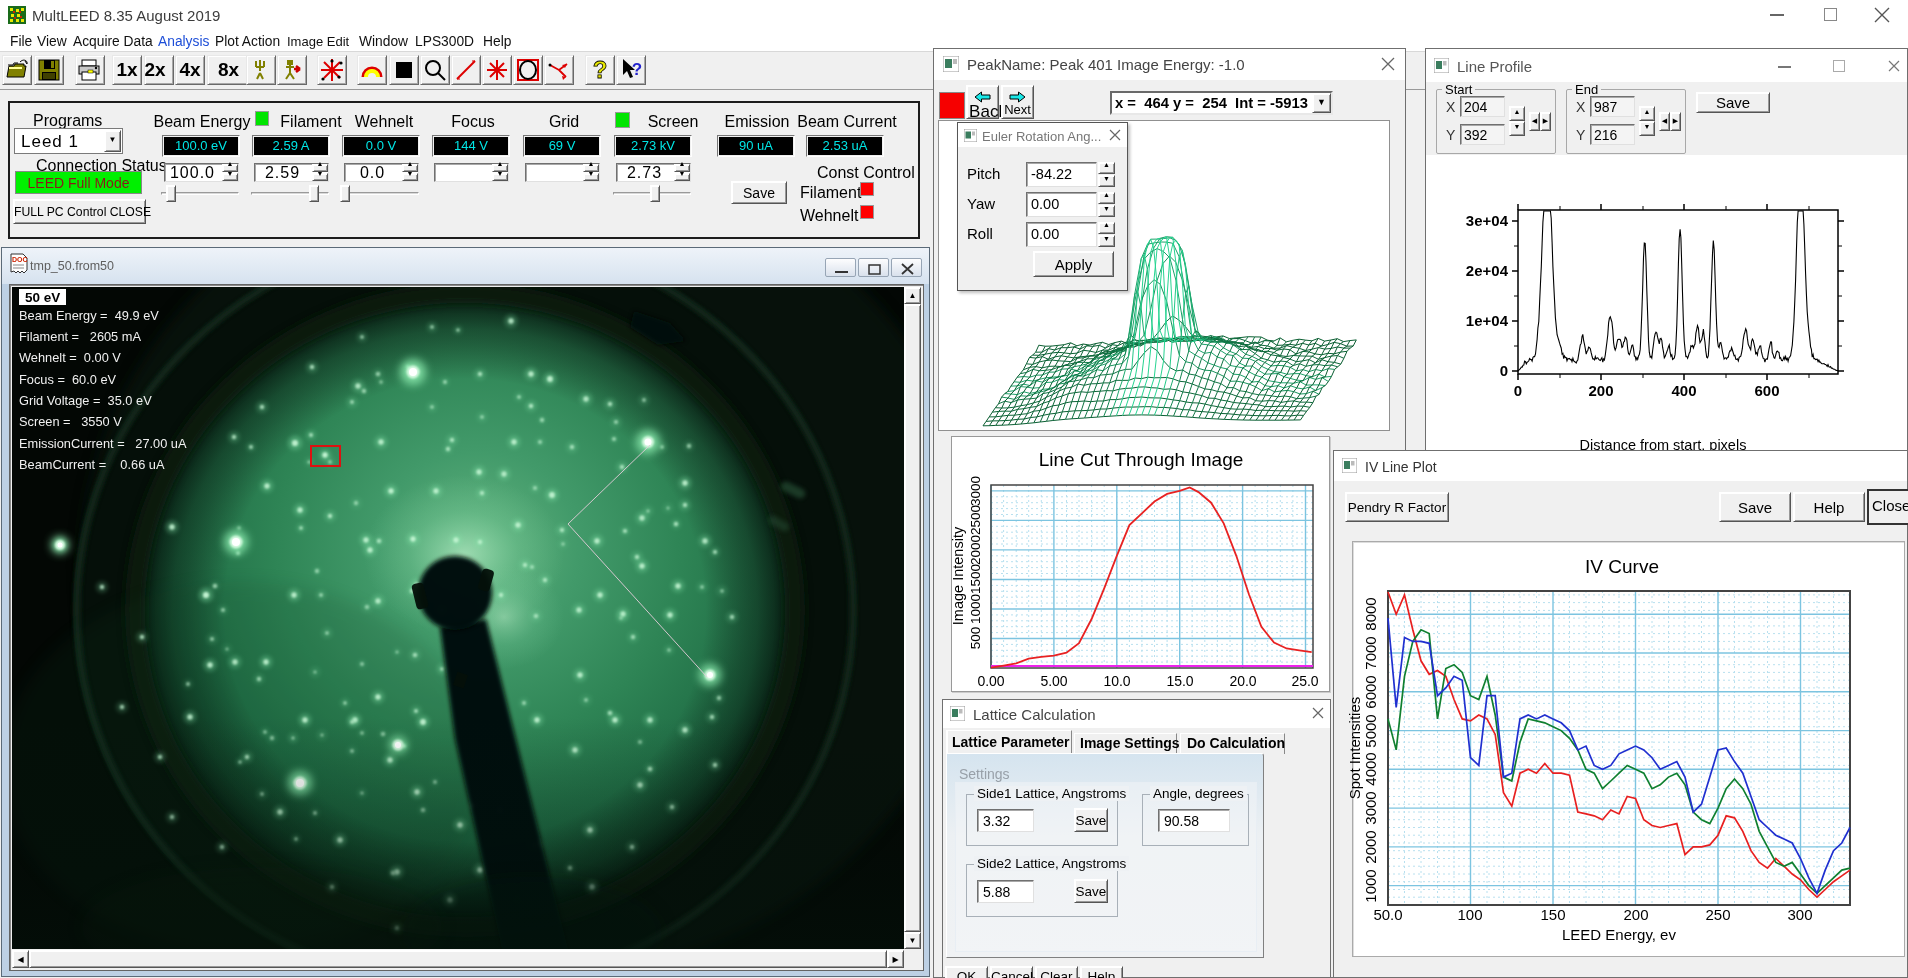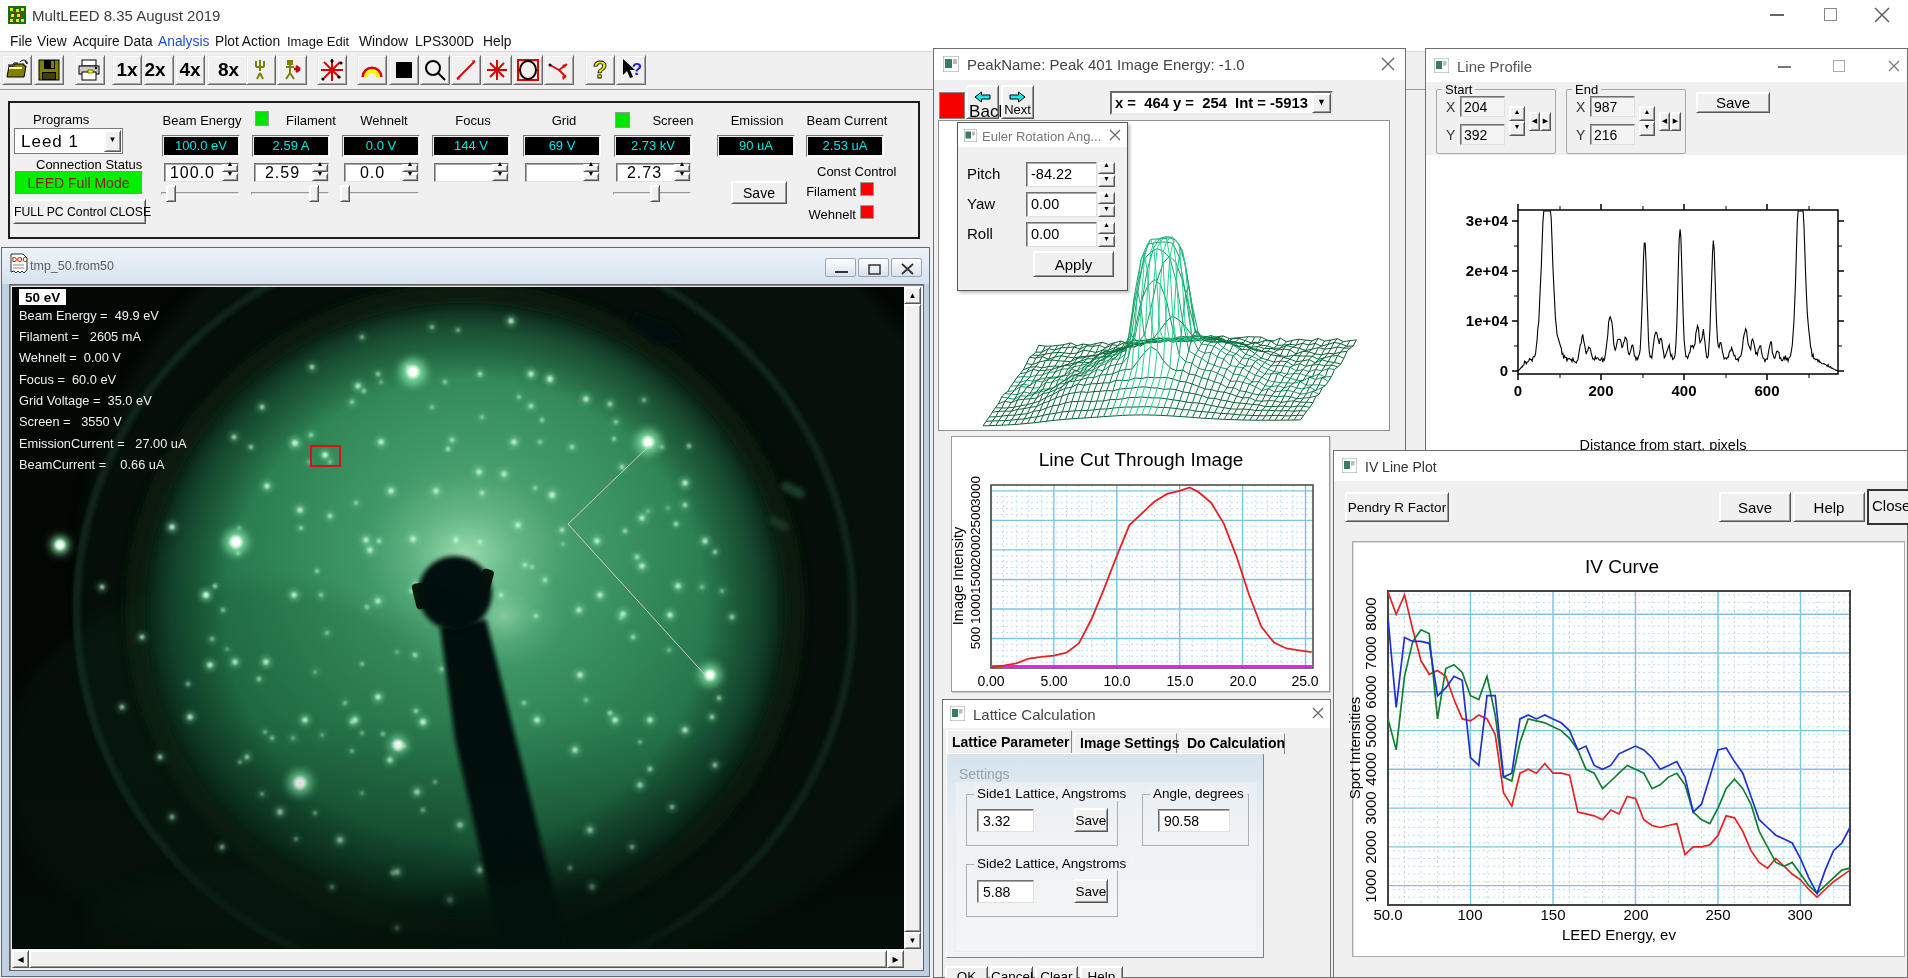--- a/index.html
+++ b/index.html
@@ -1,21 +1,21 @@
 <!DOCTYPE html>
 <html><head><meta charset="utf-8"><style>
 *{margin:0;padding:0;box-sizing:border-box}
 html,body{width:1908px;height:978px;overflow:hidden;font-family:"Liberation Sans",sans-serif;background:#f0f0f0}
 #screen{position:absolute;top:0;left:0;width:1908px;height:978px;background:#f0f0f0;overflow:hidden}
 .abs{position:absolute}
 .raised{background:#f0f0f0;border:1px solid;border-color:#e8e8e8 #696969 #696969 #e8e8e8;box-shadow:inset 1px 1px 0 #fff, inset -1px -1px 0 #a8a8a8}
 .btn{background:#f0f0f0;border:1px solid;border-color:#fff #555 #555 #fff;box-shadow:inset 1px 1px 0 #fff, inset -1px -1px 0 #999}
 .sunk{background:#fff;border:1px solid;border-color:#707070 #e0e0e0 #e0e0e0 #707070;box-shadow:inset 1px 1px 0 #a8a8a8}
 .disp{background:#000;color:#00e6e6;text-align:center;font-size:13px;line-height:17px}
-.lbl{font-size:13px;color:#000;white-space:nowrap}
+.lbl{font-size:16px;color:#000;white-space:nowrap}
 .titlebar{background:#fff;color:#4a4a4a;font-size:15px}
 .win{background:#f0f0f0;border:1px solid #6f6f6f}
 .grp{border:1px solid #a8a8a8;border-radius:2px}
 .grplbl{position:absolute;top:-8px;left:8px;background:#f0f0f0;padding:0 3px;font-size:13px}
 </style>
 </head><body>
 <div id="screen">
     <div class="abs" style="left:0;top:0;width:1908px;height:30px;background:#fff"></div>
     <div class="abs" style="left:8px;top:6px;width:18px;height:18px"><svg width="18" height="18" viewBox="0 0 18 18" style="">
         <rect x="0" y="0" width="18" height="18" fill="#1a6b1a"></rect>

